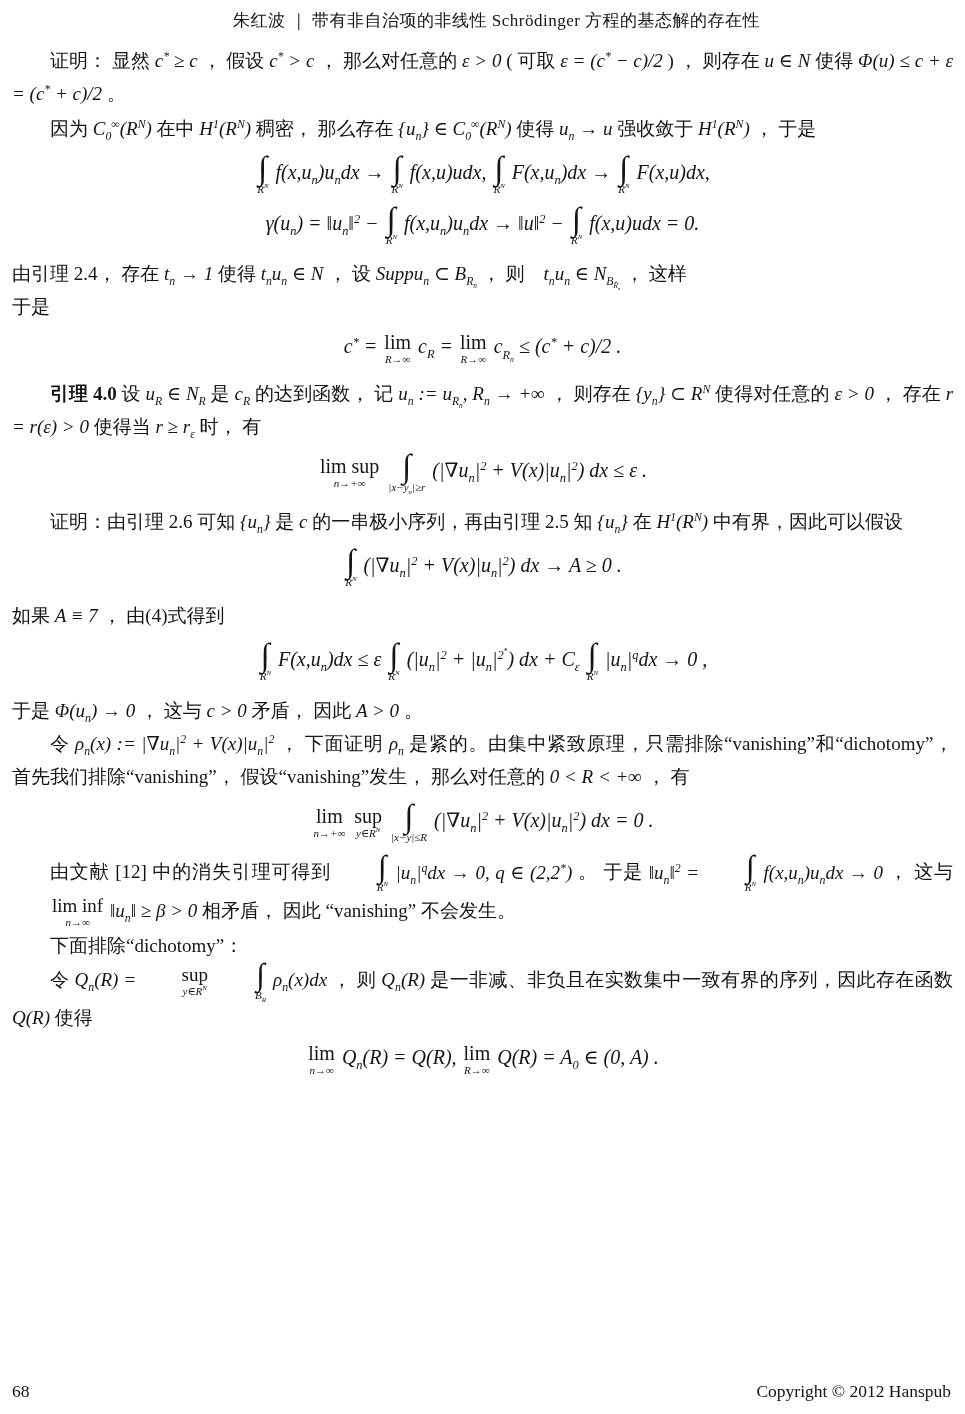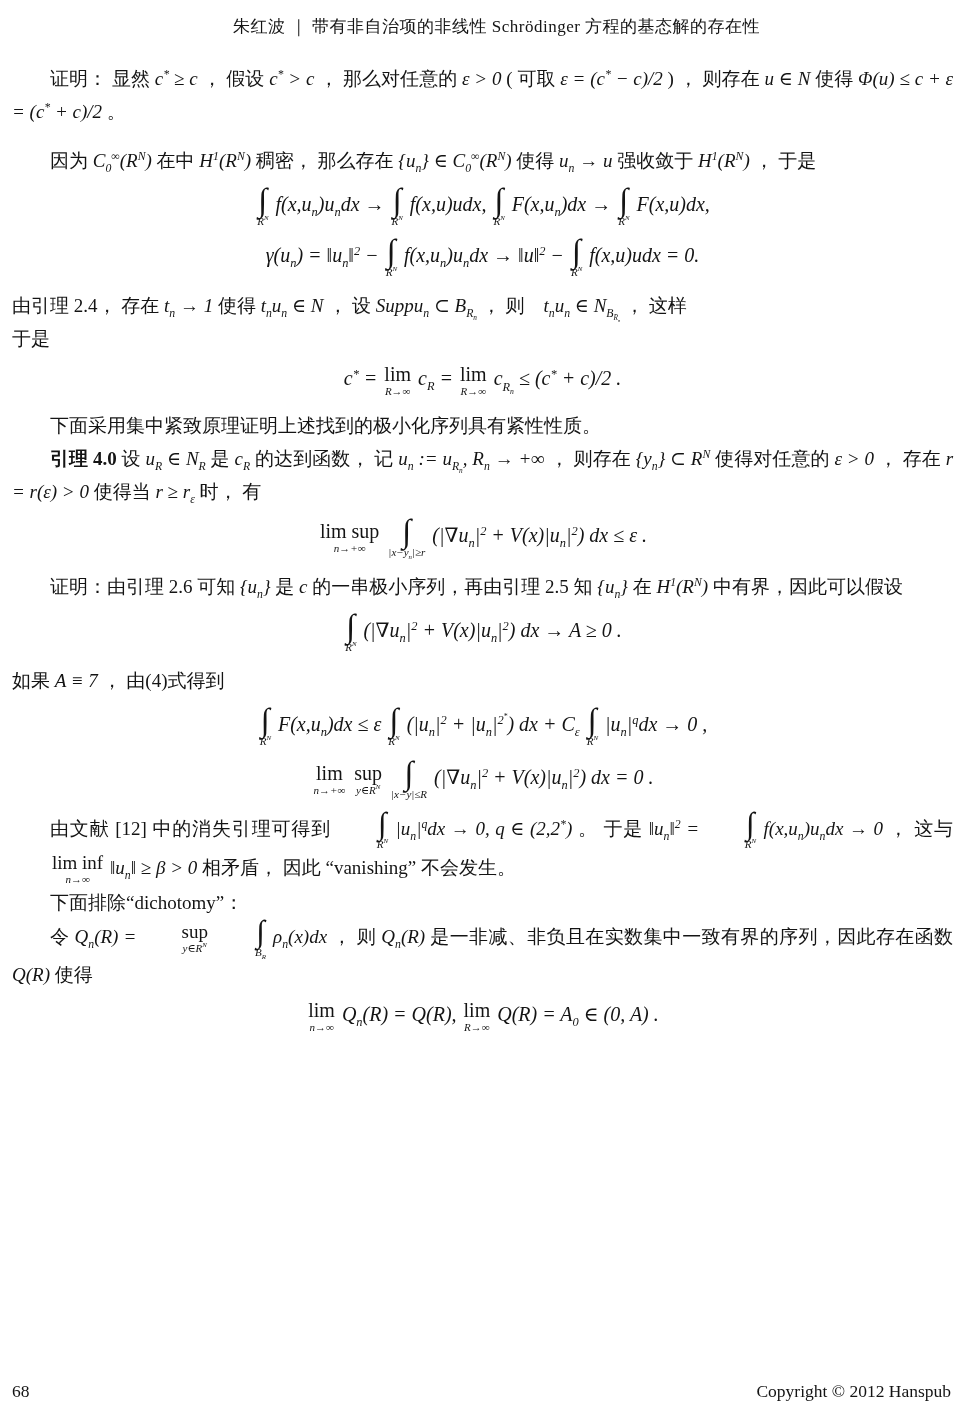--- a/index.html
+++ b/index.html
@@ -1,26 +1,26 @@
 <!DOCTYPE html>
 <html><head>
 <meta charset="utf-8">
 <style>
   html,body { margin:0; padding:0; background:#ffffff; }
   .page {
     width:965px; height:1414px; position:relative; overflow:hidden;
     background:#ffffff; color:#141414;
     font-family:"Liberation Serif","DejaVu Serif",serif;
   }
-  .header { text-align:center; padding-top:15px; font-size:17px; letter-spacing:.5px;margin-left:28px; }
+  .header { text-align:center; padding-top:9px; font-size:17px; letter-spacing:.5px;margin-left:28px; }
   .content { padding:0 12px; }
   .par { font-size:19px; line-height:1.74; text-align:justify; }
   .ind { text-indent:2em; }
-  .mt-lg { margin-top:24px; }
-  .mt-md { margin-top:16px; }
+  .mt-lg { margin-top:12px; }
+  .mt-md { margin-top:2px; }
   .eq { text-align:center; font-size:20px; font-style:italic; margin:9px 0 11px; }
   .eq-tight { margin-bottom:2px; }
   sub, sup { font-size:62%; line-height:0; }
   .ub { display:inline-flex; flex-direction:column; align-items:center;
         vertical-align:middle; line-height:1.05; margin:0 2px; }
   .ub .ubase { font-style:normal; }
   .ub .uscript { font-size:11px; margin-top:1px; }
   .bint { font-size:165%; font-style:normal; line-height:.85; }
   .footer { position:absolute; left:12px; right:14px; bottom:12px;
             display:flex; justify-content:space-between; font-size:17.5px;align-items:flex-end; }
@@ -57,21 +57,20 @@
         </span> f(x,u)udx = 0.</div>
     <div class="par">由引理 2.4， 存在 <i>t<sub>n</sub> → 1</i> 使得 <i>t<sub>n</sub>u<sub>n</sub> ∈ N</i> ， 设 <i>Suppu<sub>n</sub> ⊂ B<sub>R<sub>n</sub></sub></i> ， 则　<i>t<sub>n</sub>u<sub>n</sub> ∈ N<sub>B<sub>R<sub>n</sub></sub></sub></i> ， 这样</div>
     <div class="par">于是</div>
     <div class="eq">c<sup>*</sup> = <span class="ub">
           <span class="ubase">lim</span>
           <span class="uscript">R→∞</span>
         </span> c<sub>R</sub> = <span class="ub">
           <span class="ubase">lim</span>
           <span class="uscript">R→∞</span>
         </span> c<sub>R<sub>n</sub></sub> ≤ (c<sup>*</sup> + c)/2 .</div>
-    <div class="par ind">下面采用集中紧致原理证明上述找到的极小化序列具有紧性性质。</div>
     <div class="par ind"><b>引理 4.0</b> 设 <i>u<sub>R</sub> ∈ N<sub>R</sub></i> 是 <i>c<sub>R</sub></i> 的达到函数， 记 <i>u<sub>n</sub> := u<sub>R<sub>n</sub></sub>, R<sub>n</sub> → +∞</i> ， 则存在 <i>{y<sub>n</sub>} ⊂ R<sup>N</sup></i> 使得对任意的 <i>ε &gt; 0</i> ， 存在 <i>r = r(ε) &gt; 0</i> 使得当 <i>r ≥ r<sub>ε</sub></i> 时， 有</div>
     <div class="eq"><span class="ub">
           <span class="ubase">lim sup</span>
           <span class="uscript">n→+∞</span>
         </span> <span class="ub">
           <span class="ubase"><span class="bint">∫</span></span>
           <span class="uscript">|x−y<sub>n</sub>|≥r</span>
         </span> (|∇u<sub>n</sub>|<sup>2</sup> + V(x)|u<sub>n</sub>|<sup>2</sup>) dx ≤ ε .</div>
     <div class="par ind">证明：由引理 2.6 可知 <i>{u<sub>n</sub>}</i> 是 <i>c</i> 的一串极小序列，再由引理 2.5 知 <i>{u<sub>n</sub>}</i> 在 <i>H<sup>1</sup>(R<sup>N</sup>)</i> 中有界，因此可以假设</div>
     <div class="eq"><span class="ub">
@@ -82,20 +81,22 @@
     <div class="eq"><span class="ub">
           <span class="ubase"><span class="bint">∫</span></span>
           <span class="uscript">R<sup>N</sup></span>
         </span> F(x,u<sub>n</sub>)dx ≤ ε <span class="ub">
           <span class="ubase"><span class="bint">∫</span></span>
           <span class="uscript">R<sup>N</sup></span>
         </span> (|u<sub>n</sub>|<sup>2</sup> + |u<sub>n</sub>|<sup>2<sup>*</sup></sup>) dx + C<sub>ε</sub> <span class="ub">
           <span class="ubase"><span class="bint">∫</span></span>
           <span class="uscript">R<sup>N</sup></span>
         </span> |u<sub>n</sub>|<sup>q</sup>dx → 0 ,</div>
+    <div class="par">于是 <i>Φ(u<sub>n</sub>) → 0</i> ， 这与 <i>c &gt; 0</i> 矛盾， 因此 <i>A &gt; 0</i> 。</div>
+    <div class="par ind">令 <i>ρ<sub>n</sub>(x) := |∇u<sub>n</sub>|<sup>2</sup> + V(x)|u<sub>n</sub>|<sup>2</sup></i> ， 下面证明 <i>ρ<sub>n</sub></i> 是紧的。由集中紧致原理，只需排除“vanishing”和“dichotomy”， 首先我们排除“vanishing”， 假设“vanishing”发生， 那么对任意的 <i>0 &lt; R &lt; +∞</i> ， 有</div>
     <div class="eq"><span class="ub">
           <span class="ubase">lim</span>
           <span class="uscript">n→+∞</span>
         </span> <span class="ub">
           <span class="ubase">sup</span>
           <span class="uscript">y∈R<sup>N</sup></span>
         </span> <span class="ub">
           <span class="ubase"><span class="bint">∫</span></span>
           <span class="uscript">|x−y|≤R</span>
         </span> (|∇u<sub>n</sub>|<sup>2</sup> + V(x)|u<sub>n</sub>|<sup>2</sup>) dx = 0 .</div>

